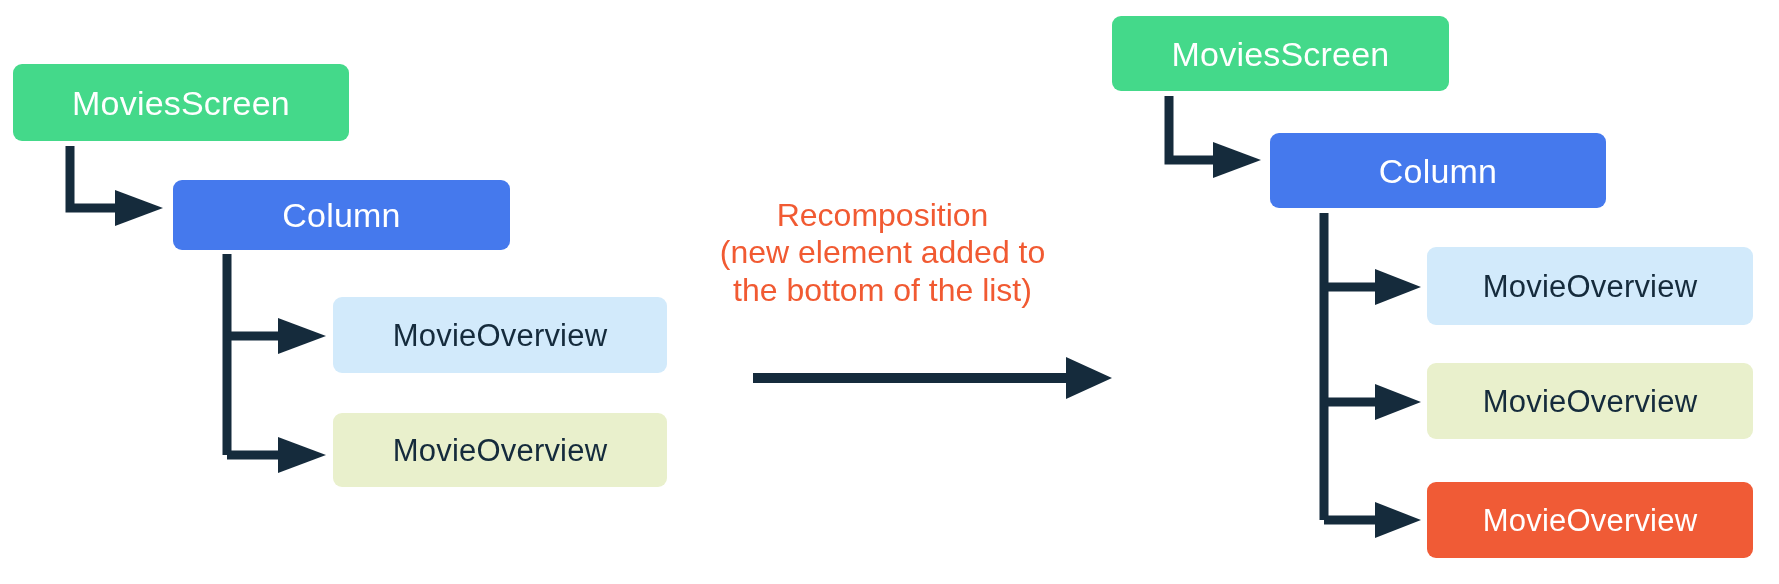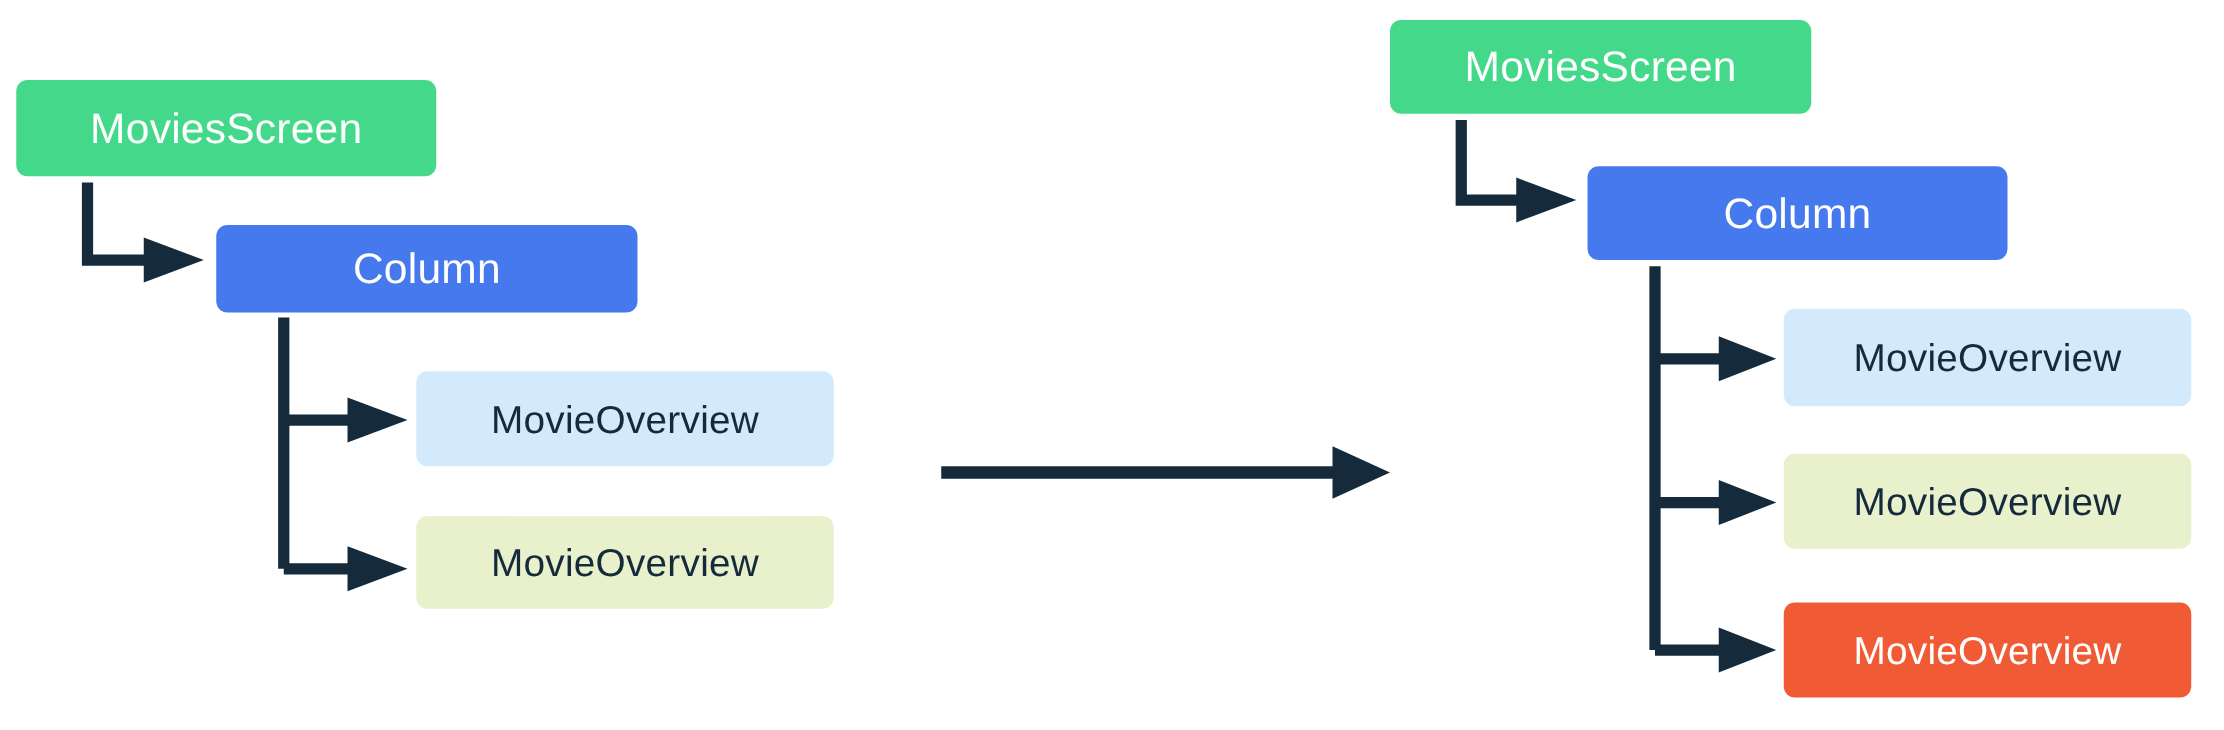--- a/index.html
+++ b/index.html
@@ -98,20 +98,23 @@
   </div>
 
   <div class="node" style="left:333px; top:297px; width:334px; height:76px; background:#D2EAFB; color:#152B3C; font-size:31px;">
     <span class="node-label">MovieOverview</span>
   </div>
 
   <div class="node" style="left:333px; top:413px; width:334px; height:74px; background:#E9F0CC; color:#152B3C; font-size:31px;">
     <span class="node-label">MovieOverview</span>
   </div>
 
+  <div class="transition-text" style="left:655px; top:197px; width:455px; color:#F15A32; font-size:32px;">Recomposition
+(new element added to
+the bottom of the list)</div>
 
   <div class="node" style="left:1112px; top:16px; width:337px; height:75px; background:#44D98A; color:#FFFFFF; font-size:34px;">
     <span class="node-label">MoviesScreen</span>
   </div>
 
   <div class="node" style="left:1270px; top:133px; width:336px; height:75px; background:#4579ED; color:#FFFFFF; font-size:34px;">
     <span class="node-label">Column</span>
   </div>
 
   <div class="node" style="left:1427px; top:247px; width:326px; height:78px; background:#D2EAFB; color:#152B3C; font-size:31px;">

